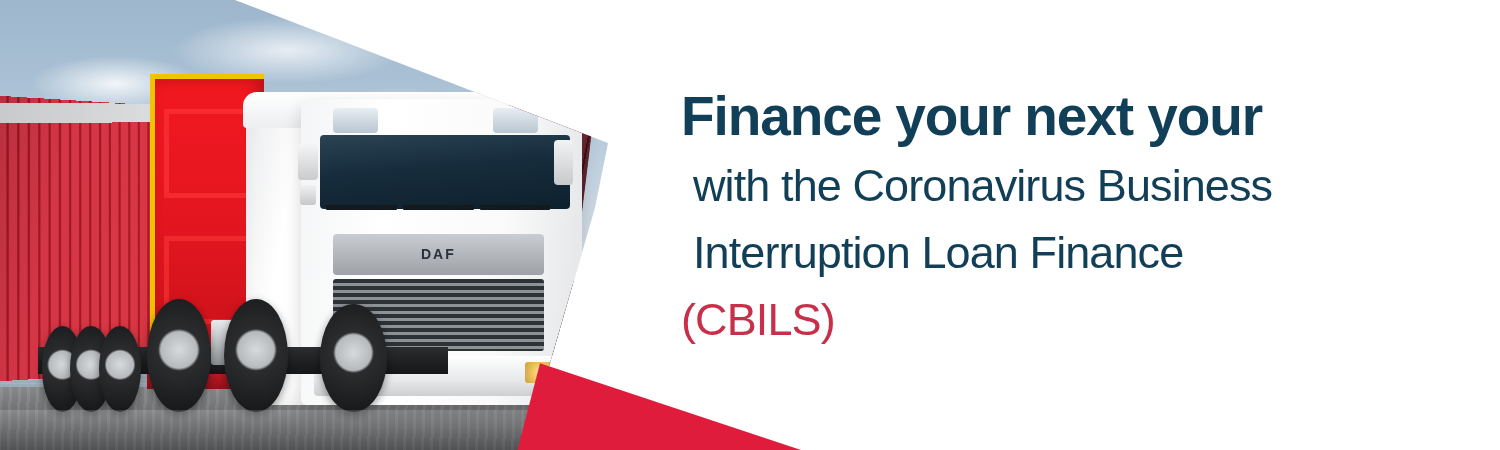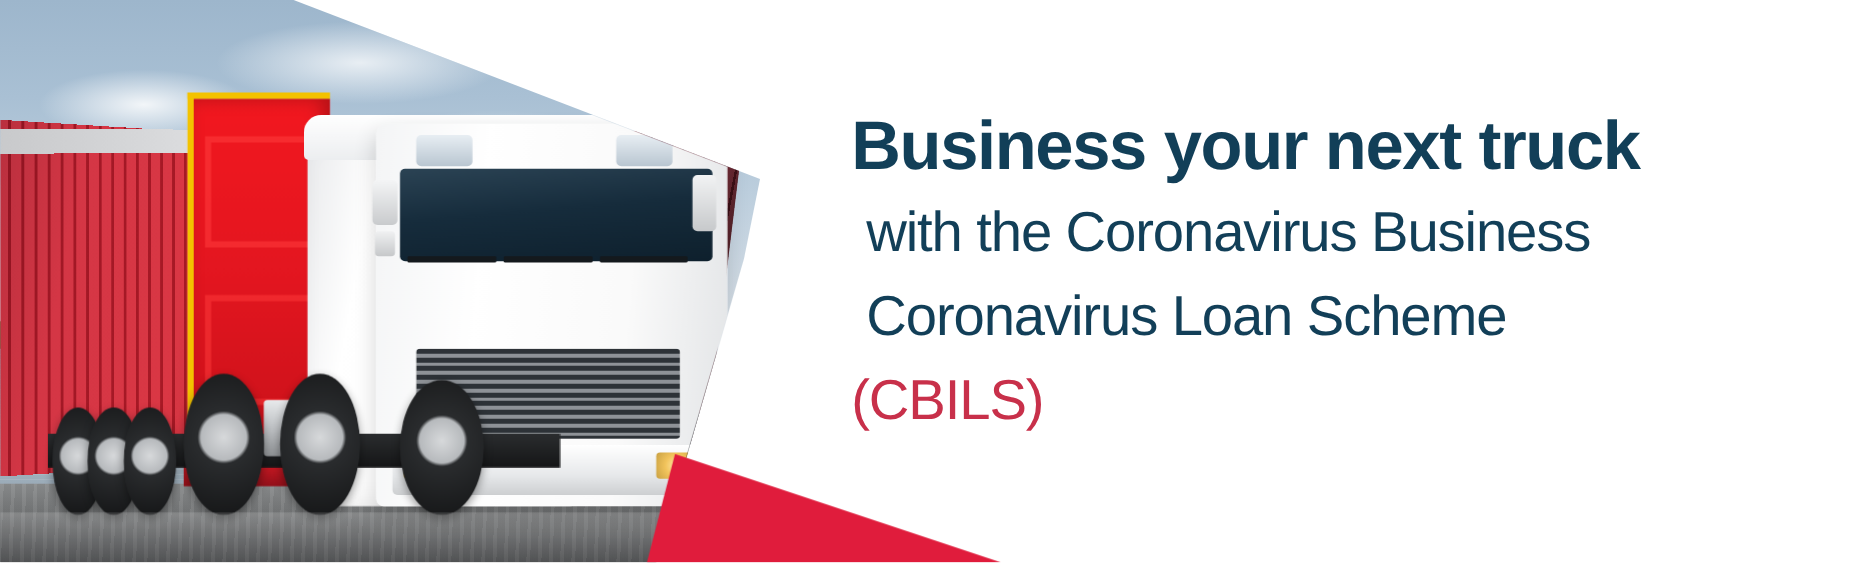--- a/index.html
+++ b/index.html
@@ -287,38 +287,41 @@
     <div class="headlamp h1"></div>
     <div class="headlamp h2"></div>
     <div class="windshield"></div>
     <div class="wiper w1"></div>
     <div class="wiper w2"></div>
     <div class="wiper w3"></div>
     <div class="mirror-a"></div>
     <div class="mirror-b"></div>
     <div class="mirror-r"></div>
 
+    <div class="grille">
+      <span class="grille-badge">DAF</span>
+    </div>
     <div class="grille-lower"></div>
     <div class="bumper"></div>
     <div class="lamp l1"></div>
     <div class="lamp l2"></div>
 
     <div class="chassis"></div>
     <div class="tank"></div>
     <div class="wheel w-a"></div>
     <div class="wheel w-b"></div>
     <div class="wheel w-c"></div>
     <div class="wheel w-d"></div>
     <div class="wheel w-e"></div>
     <div class="wheel w-f"></div>
     <div class="reflection"></div>
   </div>
 
   <div class="red-wedge" style="background: rgb(224, 28, 60);"></div>
 
   <div class="copy">
-    <p class="headline" style="color: rgb(18, 63, 88);">Business your next truck</p>
+    <p class="headline" style="color: rgb(18, 63, 88);">Finance your next your</p>
     <p class="subline" style="color: rgb(18, 63, 88);">with the Coronavirus Business</p>
-    <p class="subline" style="color: rgb(18, 63, 88);">Coronavirus Loan Scheme</p>
+    <p class="subline" style="color: rgb(18, 63, 88);">Interruption Loan Finance</p>
     <p class="acronym" style="color: rgb(200, 48, 74);">(CBILS)</p>
   </div>
 
 </div>
 
 </body></html>

